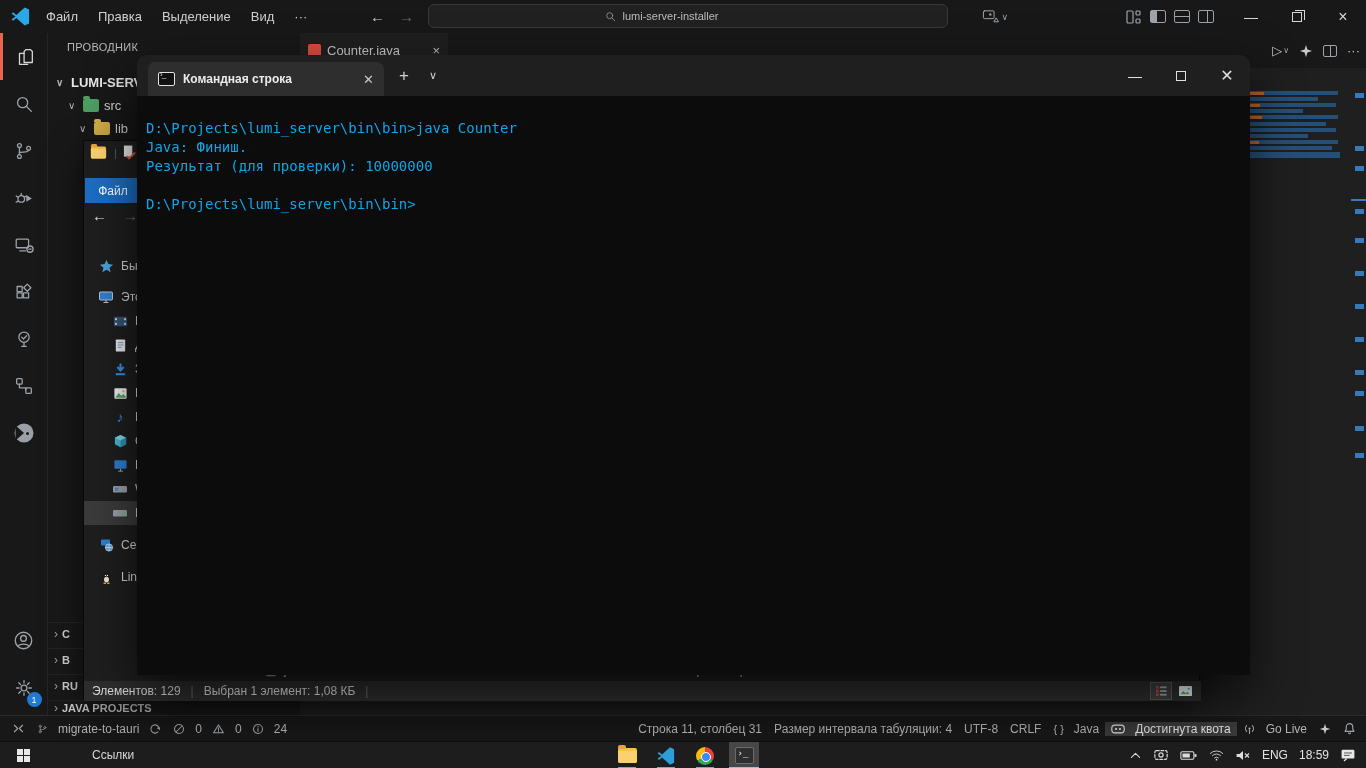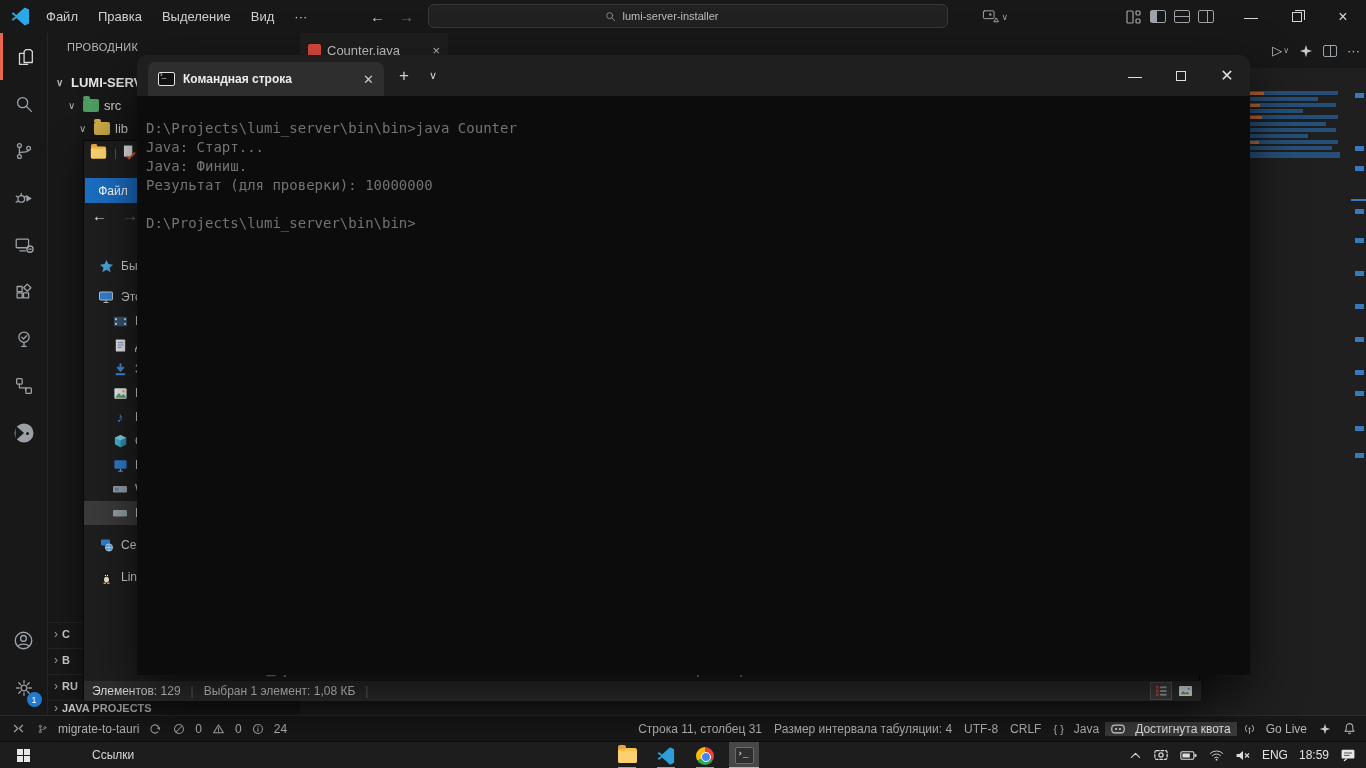--- a/index.html
+++ b/index.html
@@ -108,21 +108,21 @@
   .cmd-ic { width:17px; height:14px; border:1px solid #e3e3e3; border-radius:2px; position:relative; flex:none; background:#111; }
   .cmd-ic::before { content:"›_"; position:absolute; left:1px; top:-3px; color:#e3e3e3; font-size:8px; letter-spacing:-1px; }
   .term-tab-label { color:#ececec; font-size:12px; font-weight:bold; flex:1; }
   .term-tab-close { color:#c9c9c9; font-size:13px; }
   .term-plus { position:absolute; left:262px; top:11px; color:#cfcfcf; font-size:17px; }
   .term-chev { position:absolute; left:292px; top:14px; color:#cfcfcf; font-size:11px; }
   .term-ctls { position:absolute; right:0; top:0; height:41px; display:flex; }
   .tctl { width:46px; height:41px; display:flex; align-items:center; justify-content:center; color:#e0e0e0; font-size:14px; }
   .tctl .sq { width:10px; height:10px; border:1px solid #e0e0e0; }
   .term-body { position:absolute; left:0; top:41px; width:1113px; height:579px; padding:24px 0 0 9px;
-        font-family:"DejaVu Sans Mono","Liberation Mono",monospace; font-size:14px; color:#737373; }
+        font-family:"DejaVu Sans Mono","Liberation Mono",monospace; font-size:14px; color:#0ea5e9; }
   .tline { height:19px; white-space:pre; }
 
   
   .taskbar { position:absolute; left:0; top:741px; width:1366px; height:27px; background:#1d1d1d; z-index:40;
         display:flex; align-items:center; border-top:1px solid #0c0c0c; }
   .start { width:46px; height:27px; display:flex; align-items:center; justify-content:center; }
   .winlogo { display:grid; grid-template-columns:6px 6px; grid-template-rows:6px 6px; gap:1px; }
   .winlogo i { background:#e8e8e8; }
   .links { color:#d6d6d6; font-size:12px; margin-left:46px; }
   .tb-center { position:absolute; left:612px; top:0; height:27px; display:flex; align-items:flex-start; gap:9px; }
@@ -556,21 +556,20 @@
       <div class="term-ctls">
         <span class="tctl">—</span>
         <span class="tctl">
             <span class="sq"></span>
           </span>
         <span class="tctl" style="font-size:16px">✕</span>
       </div>
     </div>
     <div class="term-body">
       <div class="tline">D:\Projects\lumi_server\bin\bin&gt;java Counter</div>
-      <div class="tline">Java: Старт...</div>
       <div class="tline">Java: Финиш.</div>
       <div class="tline">Результат (для проверки): 10000000</div>
       <div class="tline"></div>
       <div class="tline">D:\Projects\lumi_server\bin\bin&gt;</div>
     </div>
   </div>
 
   <div class="statusbar">
     <div class="sb-left">
       <span class="sb-item" style="padding-left:12px">

